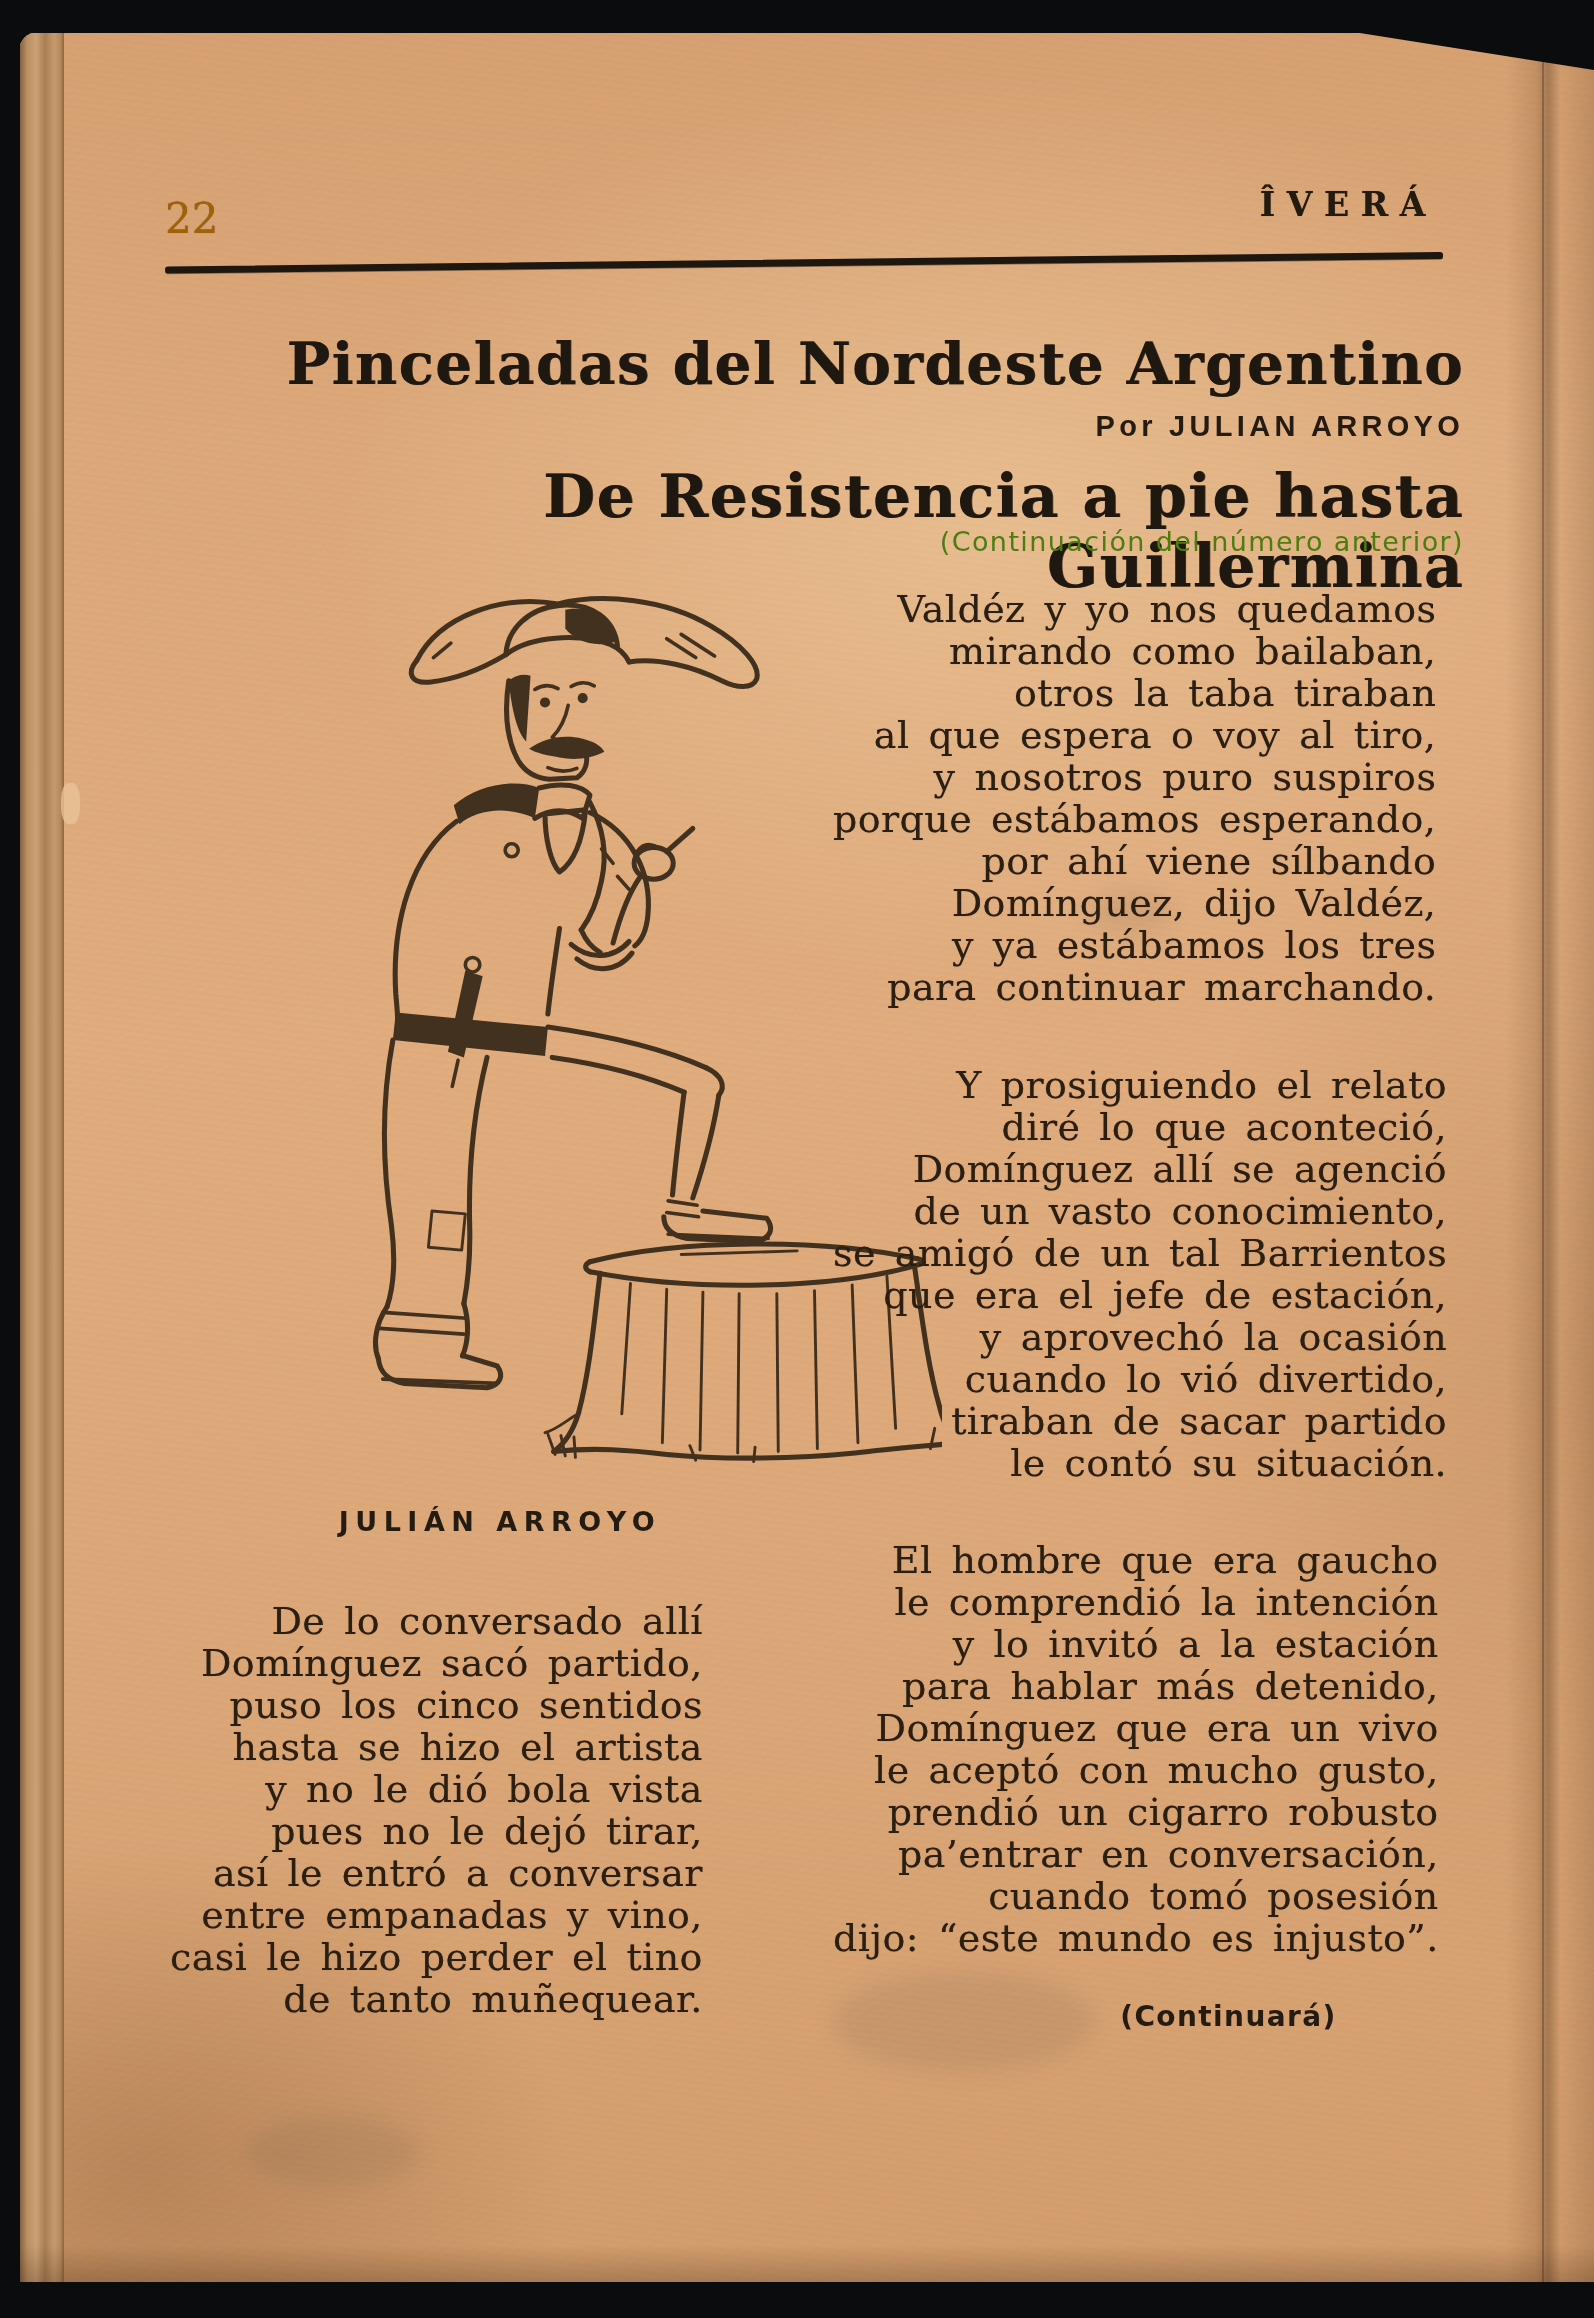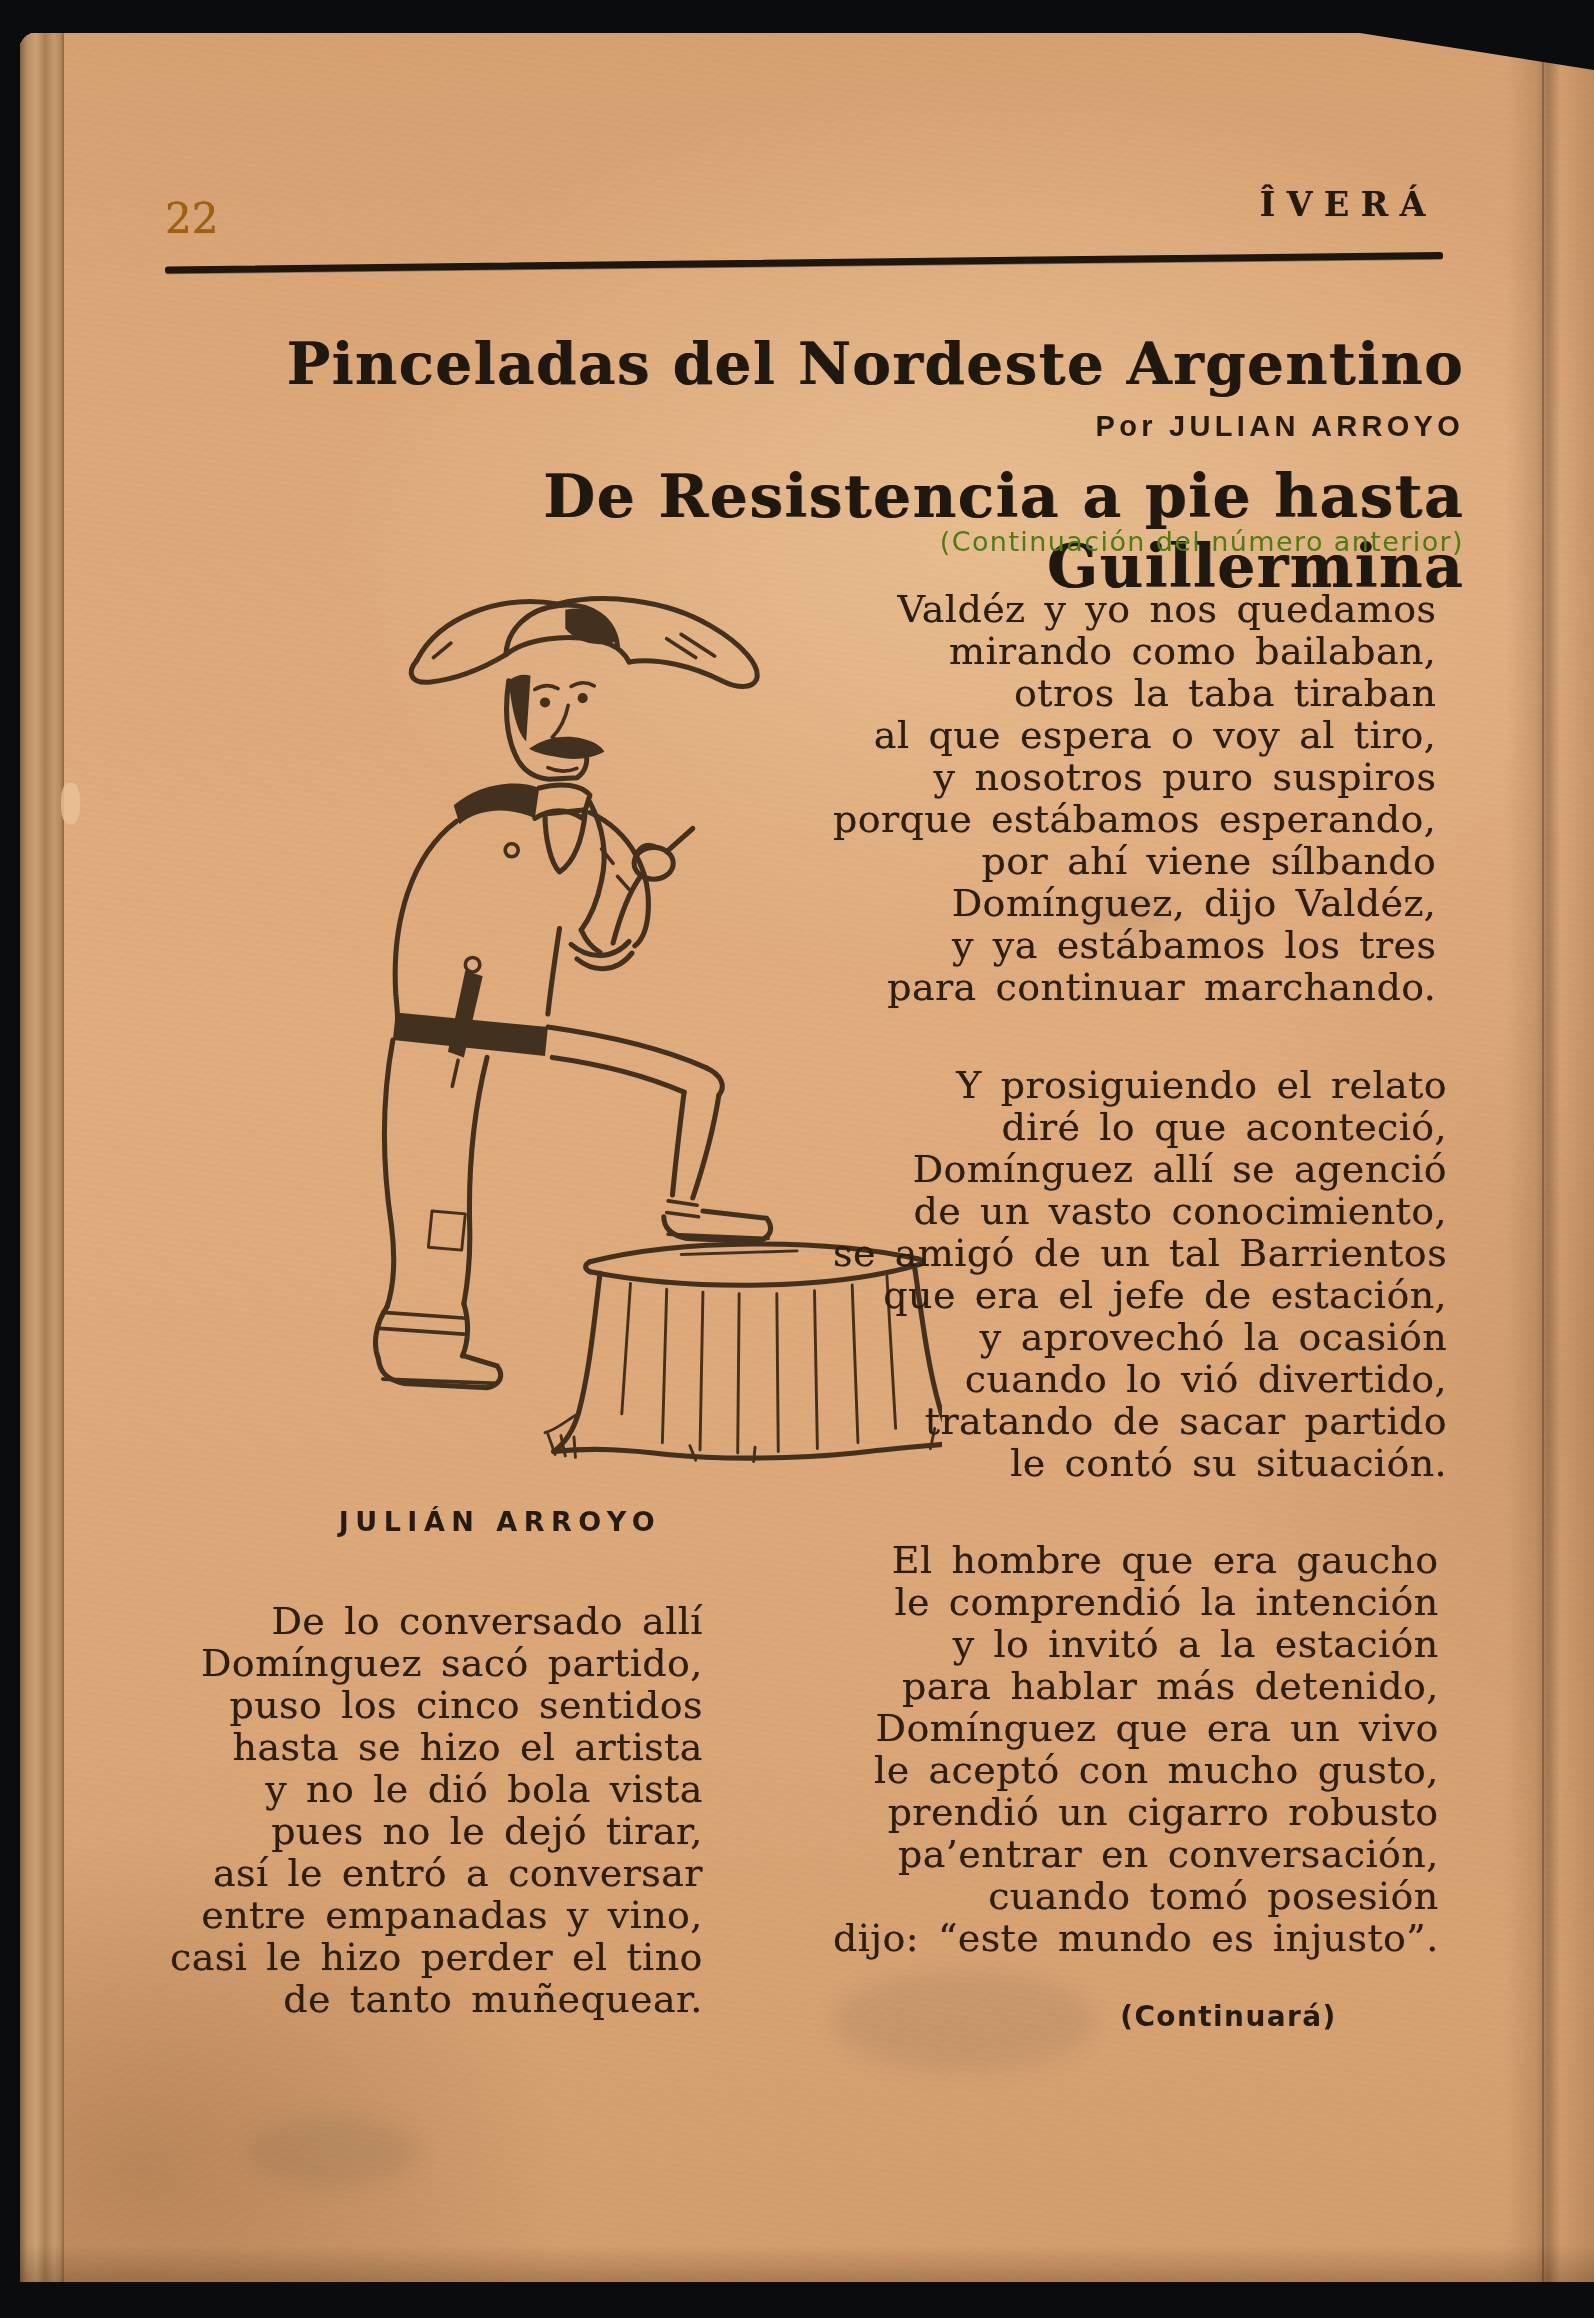--- a/index.html
+++ b/index.html
@@ -192,21 +192,21 @@
 
 <div class="stanza" id="right-stanza-2">
   <div class="line">Y prosiguiendo el relato</div>
   <div class="line">diré lo que aconteció,</div>
   <div class="line">Domínguez allí se agenció</div>
   <div class="line">de un vasto conocimiento,</div>
   <div class="line">se amigó de un tal Barrientos</div>
   <div class="line">que era el jefe de estación,</div>
   <div class="line">y aprovechó la ocasión</div>
   <div class="line">cuando lo vió divertido,</div>
-  <div class="line">tratando de sacar partido</div>
+  <div class="line">tiraban de sacar partido</div>
   <div class="line">le contó su situación.</div>
 </div>
 
 <div class="stanza" id="right-stanza-3">
   <div class="line">El hombre que era gaucho</div>
   <div class="line">le comprendió la intención</div>
   <div class="line">y lo invitó a la estación</div>
   <div class="line">para hablar más detenido,</div>
   <div class="line">Domínguez que era un vivo</div>
   <div class="line">le aceptó con mucho gusto,</div>

